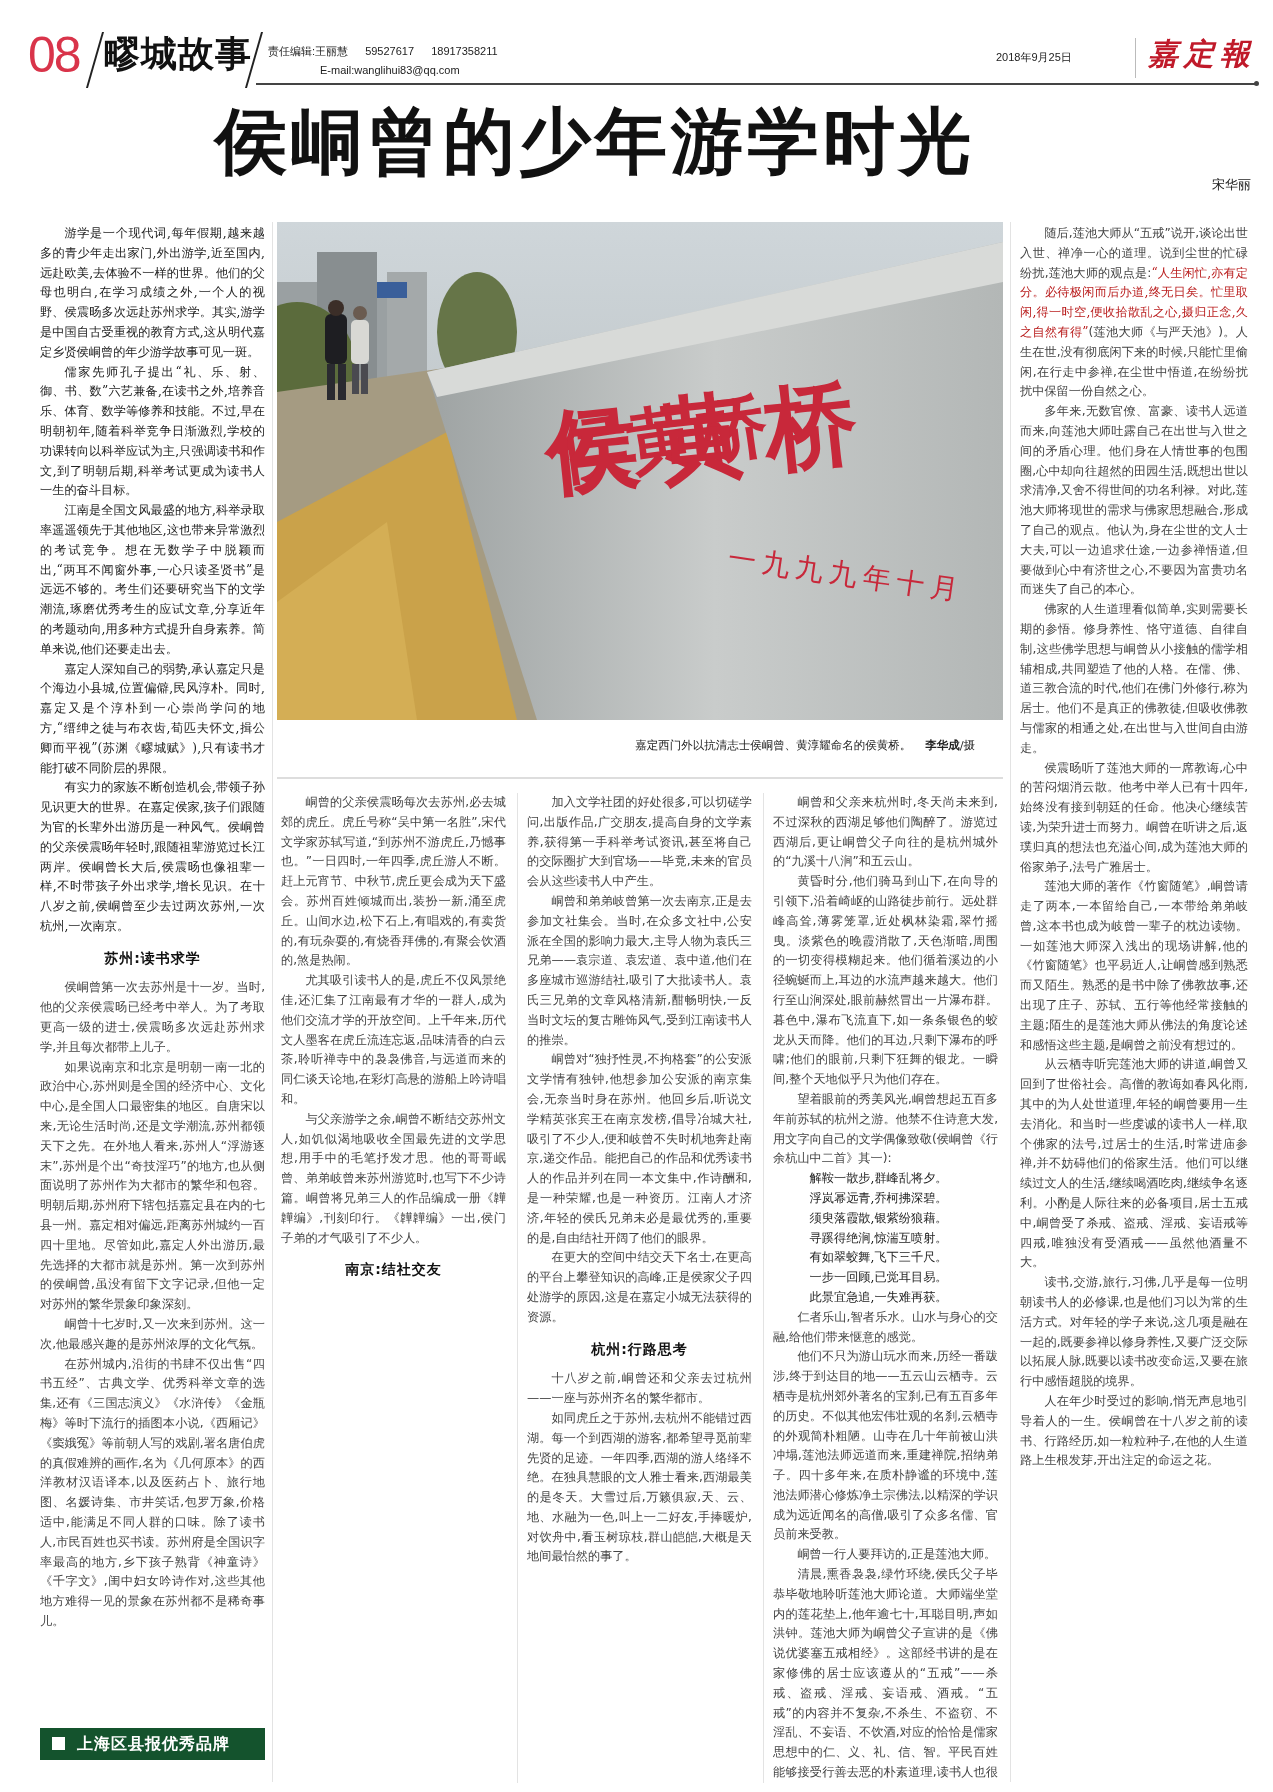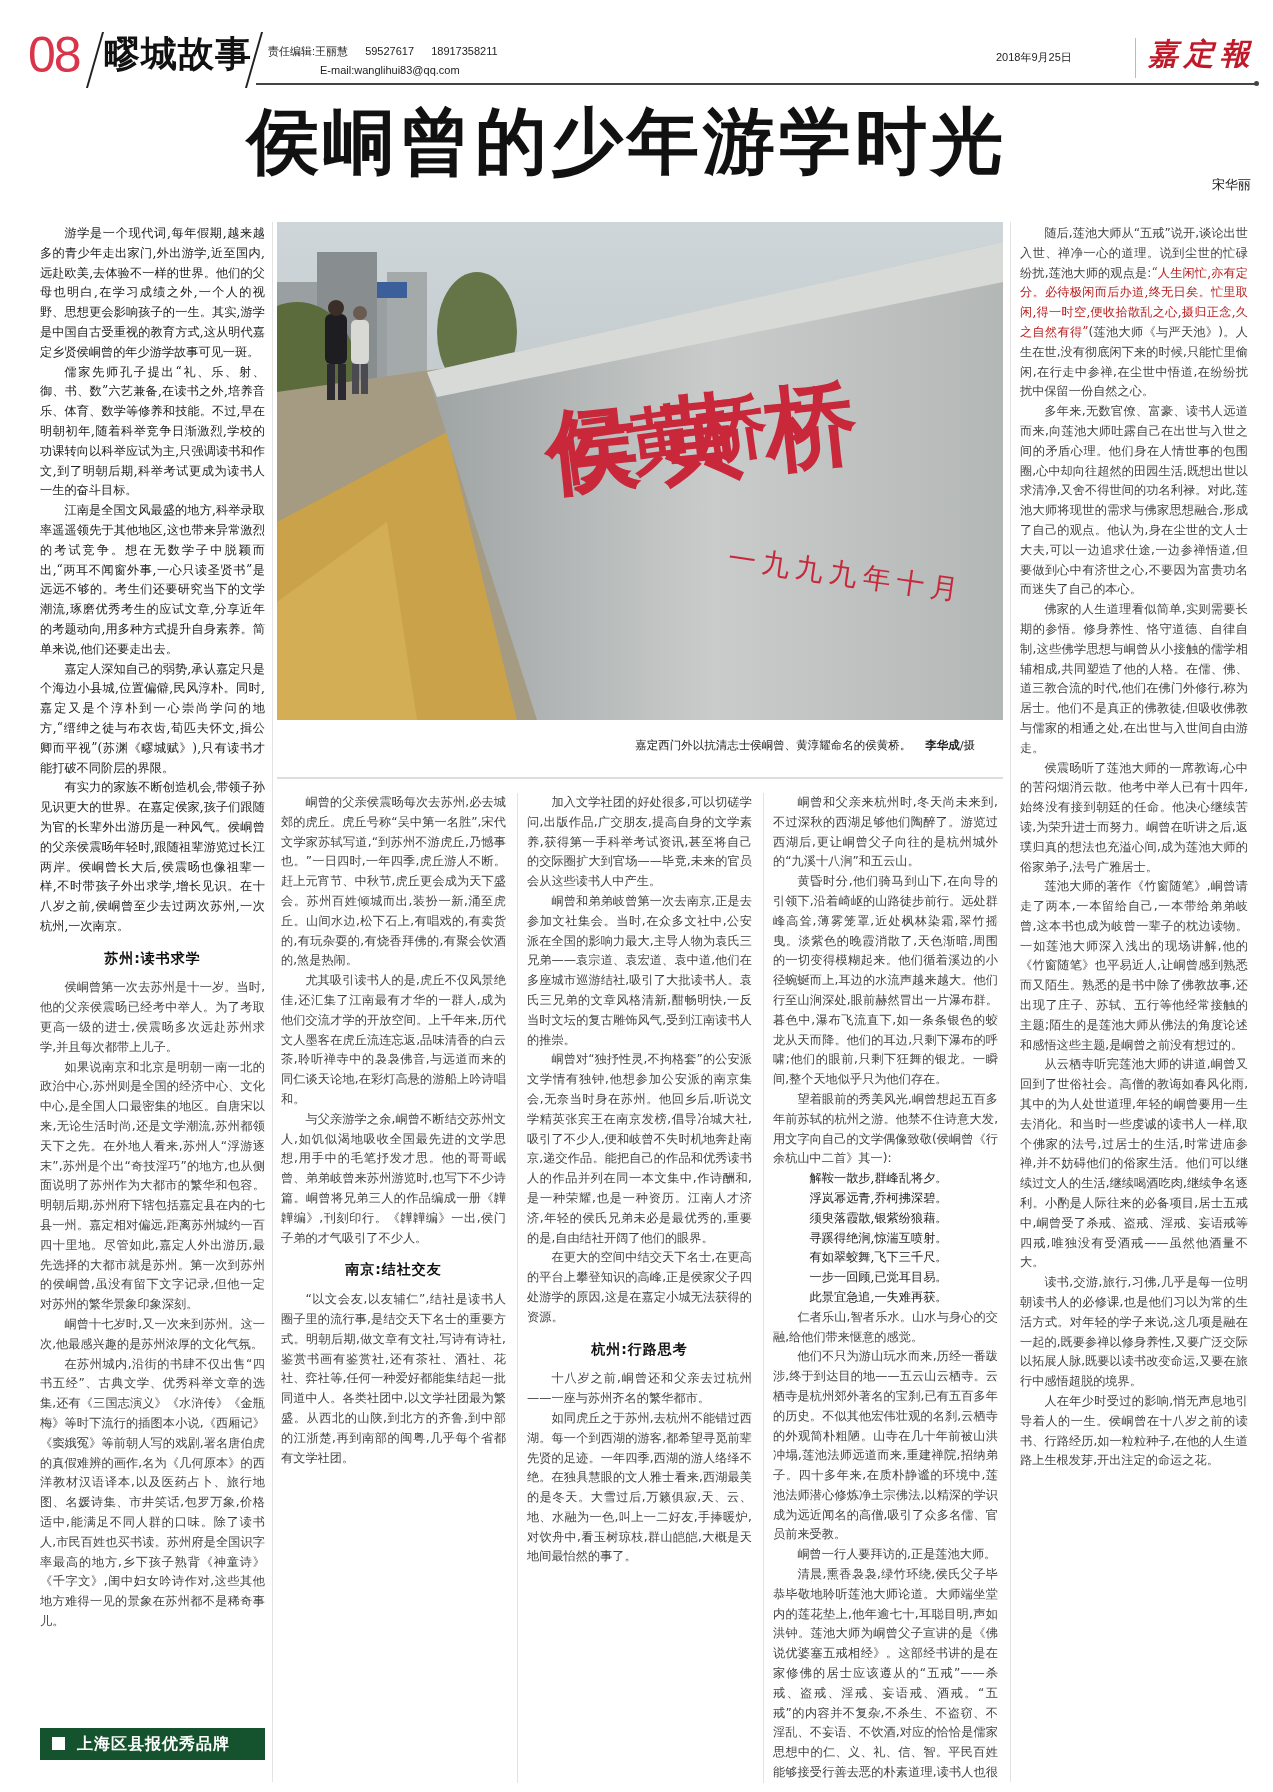--- a/index.html
+++ b/index.html
@@ -13,21 +13,21 @@
   .slash2 { left: 253px; top: 32px; height: 56px; }
   .section-name { position: absolute; left: 104px; top: 30px; font-family: "DejaVu Serif", serif; font-size: 36px; font-weight: bold; color: #111; letter-spacing: 1px; }
   .editor { position: absolute; left: 268px; top: 42px; font-size: 11px; color: #222; line-height: 19px; font-family: "Liberation Sans", sans-serif; text-align: center; }
   .editor span { margin-right: 14px; }
   .date { position: absolute; left: 996px; top: 50px; font-size: 11px; color: #222; font-family: "Liberation Sans", sans-serif; }
   .vsep { position: absolute; left: 1135px; top: 38px; width: 1px; height: 40px; background: #bbb; }
   .logo { position: absolute; left: 1148px; top: 34px; font-family: "DejaVu Serif", serif; font-size: 30px; font-style: italic; font-weight: bold; color: #c01a2a; letter-spacing: 6px; }
   .head-rule { position: absolute; left: 256px; top: 83px; width: 1000px; height: 2px; background: #444; }
   .head-dot { position: absolute; left: 1254px; top: 81px; width: 5px; height: 5px; border-radius: 50%; background: #444; }
 
-  .headline { position: absolute; left: 215px; top: 105px; font-family: "DejaVu Serif", serif; font-size: 72px; font-weight: bold; color: #111; letter-spacing: 4px; line-height: 1; margin-left: 32px; }
+  .headline { position: absolute; left: 215px; top: 105px; font-family: "DejaVu Serif", serif; font-size: 72px; font-weight: bold; color: #111; letter-spacing: 4px; line-height: 1; }
   .byline { position: absolute; left: 1212px; top: 176px; font-size: 13px; color: #222; }
 
   .col { position: absolute; font-size: 12.2px; line-height: 19.8px; color: #444; text-align: justify; }
   .col p { text-indent: 2em; }
   .col.serif p.kai, .col .kai { font-family: "DejaVu Serif", serif; color: #222; }
   .col h3 { text-align: center; font-size: 14px; font-weight: bold; color: #111; margin: 12px 0 10px; letter-spacing: 1px; }
   .col .poem { padding-left: 3em; font-family: "DejaVu Serif", serif; color: #222; }
   .col .poem div { line-height: 19.8px; }
   .col .quote { font-family: "DejaVu Serif", serif; color: #b91c1c; }
 
@@ -124,38 +124,37 @@
     <text x="270" y="250" font-size="92" fill="#c8283a" font-family="DejaVu Serif, serif" font-weight="bold" transform="rotate(-6 400 230)" letter-spacing="18">侯黄桥</text>
     <text x="450" y="345" font-size="28" fill="#c8283a" font-family="DejaVu Serif, serif" transform="rotate(8 450 345)" letter-spacing="6">一九九九年十月</text>
   </svg>
 </div>
 <div class="caption">
   <span>嘉定西门外以抗清志士侯峒曾、黄淳耀命名的侯黄桥。</span><b>李华成</b><span>/摄</span>
 </div>
 <div class="caption-rule"></div>
 
 <div class="col c1">
-  <p class="kai">游学是一个现代词,每年假期,越来越多的青少年走出家门,外出游学,近至国内,远赴欧美,去体验不一样的世界。他们的父母也明白,在学习成绩之外,一个人的视野、思想更会影响孩子的一生。其实,游学是中国自古受重视的教育方式,这从明代嘉定乡贤侯峒曾的年少游学故事可见一斑。</p>
+  <p class="kai">游学是一个现代词,每年假期,越来越多的青少年走出家门,外出游学,近至国内,远赴欧美,去体验不一样的世界。他们的父母也明白,在学习成绩之外,一个人的视野、侯震旸多次远赴苏州求学。其实,游学是中国自古受重视的教育方式,这从明代嘉定乡贤侯峒曾的年少游学故事可见一斑。</p>
   <p class="kai">儒家先师孔子提出“礼、乐、射、御、书、数”六艺兼备,在读书之外,培养音乐、体育、数学等修养和技能。不过,早在明朝初年,随着科举竞争日渐激烈,学校的功课转向以科举应试为主,只强调读书和作文,到了明朝后期,科举考试更成为读书人一生的奋斗目标。</p>
   <p class="kai">江南是全国文风最盛的地方,科举录取率遥遥领先于其他地区,这也带来异常激烈的考试竞争。想在无数学子中脱颖而出,“两耳不闻窗外事,一心只读圣贤书”是远远不够的。考生们还要研究当下的文学潮流,琢磨优秀考生的应试文章,分享近年的考题动向,用多种方式提升自身素养。简单来说,他们还要走出去。</p>
   <p class="kai">嘉定人深知自己的弱势,承认嘉定只是个海边小县城,位置偏僻,民风淳朴。同时,嘉定又是个淳朴到一心崇尚学问的地方,“缙绅之徒与布衣齿,荀匹夫怀文,揖公卿而平视”(苏渊《疁城赋》),只有读书才能打破不同阶层的界限。</p>
   <p class="kai">有实力的家族不断创造机会,带领子孙见识更大的世界。在嘉定侯家,孩子们跟随为官的长辈外出游历是一种风气。侯峒曾的父亲侯震旸年轻时,跟随祖辈游览过长江两岸。侯峒曾长大后,侯震旸也像祖辈一样,不时带孩子外出求学,增长见识。在十八岁之前,侯峒曾至少去过两次苏州,一次杭州,一次南京。</p>
   <h3>苏州:读书求学</h3>
   <p>侯峒曾第一次去苏州是十一岁。当时,他的父亲侯震旸已经考中举人。为了考取更高一级的进士,侯震旸多次远赴苏州求学,并且每次都带上儿子。</p>
   <p>如果说南京和北京是明朝一南一北的政治中心,苏州则是全国的经济中心、文化中心,是全国人口最密集的地区。自唐宋以来,无论生活时尚,还是文学潮流,苏州都领天下之先。在外地人看来,苏州人“浮游逐末”,苏州是个出“奇技淫巧”的地方,也从侧面说明了苏州作为大都市的繁华和包容。明朝后期,苏州府下辖包括嘉定县在内的七县一州。嘉定相对偏远,距离苏州城约一百四十里地。尽管如此,嘉定人外出游历,最先选择的大都市就是苏州。第一次到苏州的侯峒曾,虽没有留下文字记录,但他一定对苏州的繁华景象印象深刻。</p>
   <p>峒曾十七岁时,又一次来到苏州。这一次,他最感兴趣的是苏州浓厚的文化气氛。</p>
   <p>在苏州城内,沿街的书肆不仅出售“四书五经”、古典文学、优秀科举文章的选集,还有《三国志演义》《水浒传》《金瓶梅》等时下流行的插图本小说,《西厢记》《窦娥冤》等前朝人写的戏剧,署名唐伯虎的真假难辨的画作,名为《几何原本》的西洋教材汉语译本,以及医药占卜、旅行地图、名媛诗集、市井笑话,包罗万象,价格适中,能满足不同人群的口味。除了读书人,市民百姓也买书读。苏州府是全国识字率最高的地方,乡下孩子熟背《神童诗》《千字文》,闺中妇女吟诗作对,这些其他地方难得一见的景象在苏州都不是稀奇事儿。</p>
 </div>
 
 <div class="col c2">
   <p>峒曾的父亲侯震旸每次去苏州,必去城郊的虎丘。虎丘号称“吴中第一名胜”,宋代文学家苏轼写道,“到苏州不游虎丘,乃憾事也。”一日四时,一年四季,虎丘游人不断。赶上元宵节、中秋节,虎丘更会成为天下盛会。苏州百姓倾城而出,装扮一新,涌至虎丘。山间水边,松下石上,有唱戏的,有卖货的,有玩杂耍的,有烧香拜佛的,有聚会饮酒的,煞是热闹。</p>
   <p>尤其吸引读书人的是,虎丘不仅风景绝佳,还汇集了江南最有才华的一群人,成为他们交流才学的开放空间。上千年来,历代文人墨客在虎丘流连忘返,品味清香的白云茶,聆听禅寺中的袅袅佛音,与远道而来的同仁谈天论地,在彩灯高悬的游船上吟诗唱和。</p>
   <p>与父亲游学之余,峒曾不断结交苏州文人,如饥似渴地吸收全国最先进的文学思想,用手中的毛笔抒发才思。他的哥哥岷曾、弟弟岐曾来苏州游览时,也写下不少诗篇。峒曾将兄弟三人的作品编成一册《韡韡编》,刊刻印行。《韡韡编》一出,侯门子弟的才气吸引了不少人。</p>
   <h3>南京:结社交友</h3>
-  <p>“以文会友,以友辅仁”,结社是读书人圈子里的流行事,是结交天下名士的重要方式。明朝后期,做文章有文社,写诗有诗社,鉴赏书画有鉴赏社,还有茶社、酒社、花社、弈社等,任何一种爱好都能集结起一批同道中人。各类社团中,以文学社团最为繁盛。从西北的山陕,到北方的齐鲁,到中部的江浙楚,再到南部的闽粤,几乎每个省都有文学社团。</p>
 </div>
 
 <div class="col c3">
   <p>加入文学社团的好处很多,可以切磋学问,出版作品,广交朋友,提高自身的文学素养,获得第一手科举考试资讯,甚至将自己的交际圈扩大到官场——毕竟,未来的官员会从这些读书人中产生。</p>
   <p>峒曾和弟弟岐曾第一次去南京,正是去参加文社集会。当时,在众多文社中,公安派在全国的影响力最大,主导人物为袁氏三兄弟——袁宗道、袁宏道、袁中道,他们在多座城市巡游结社,吸引了大批读书人。袁氏三兄弟的文章风格清新,酣畅明快,一反当时文坛的复古雕饰风气,受到江南读书人的推崇。</p>
   <p>峒曾对“独抒性灵,不拘格套”的公安派文学情有独钟,他想参加公安派的南京集会,无奈当时身在苏州。他回乡后,听说文学精英张宾王在南京发榜,倡导冶城大社,吸引了不少人,便和岐曾不失时机地奔赴南京,递交作品。能把自己的作品和优秀读书人的作品并列在同一本文集中,作诗酬和,是一种荣耀,也是一种资历。江南人才济济,年轻的侯氏兄弟未必是最优秀的,重要的是,自由结社开阔了他们的眼界。</p>
   <p>在更大的空间中结交天下名士,在更高的平台上攀登知识的高峰,正是侯家父子四处游学的原因,这是在嘉定小城无法获得的资源。</p>
   <h3>杭州:行路思考</h3>
   <p>十八岁之前,峒曾还和父亲去过杭州——一座与苏州齐名的繁华都市。</p>
   <p>如同虎丘之于苏州,去杭州不能错过西湖。每一个到西湖的游客,都希望寻觅前辈先贤的足迹。一年四季,西湖的游人络绎不绝。在独具慧眼的文人雅士看来,西湖最美的是冬天。大雪过后,万籁俱寂,天、云、地、水融为一色,叫上一二好友,手捧暖炉,对饮舟中,看玉树琼枝,群山皑皑,大概是天地间最怡然的事了。</p>

